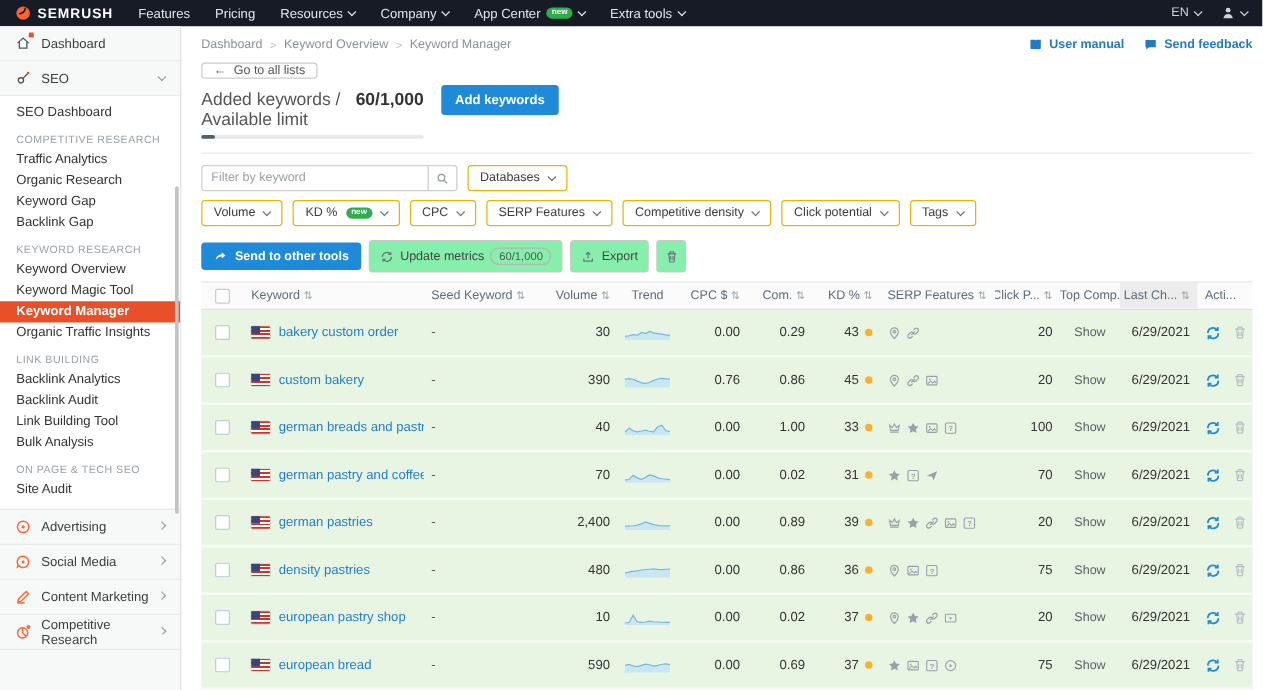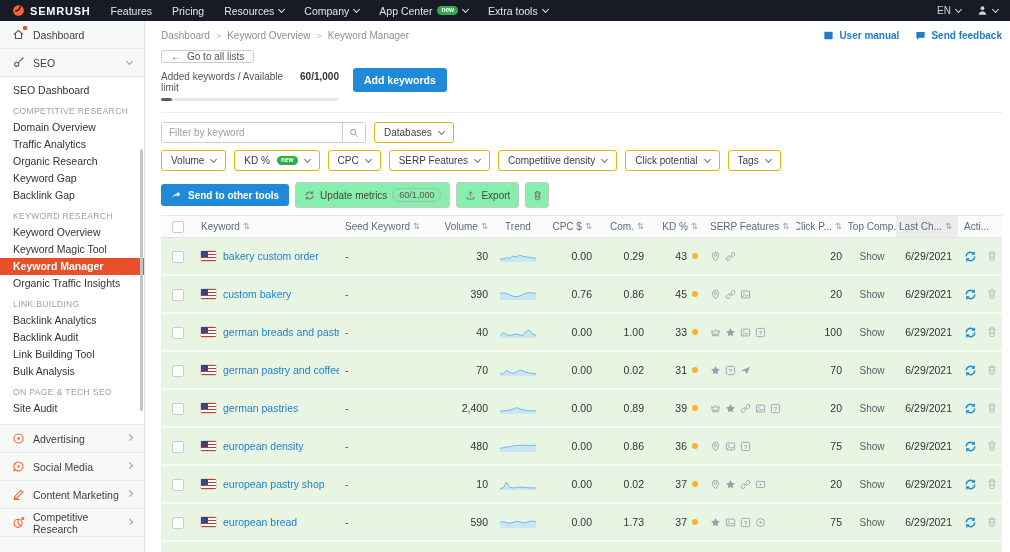--- a/index.html
+++ b/index.html
@@ -40,21 +40,21 @@
   .head-links{display:flex;gap:16px}
   .head-link{color:#1e7bc9;font-size:10px;font-weight:700;display:flex;gap:5px;align-items:flex-end;cursor:pointer}
   .head-link svg{width:11px;height:11px}
   .back-btn{margin-top:9px;width:fit-content;height:19px;display:flex;align-items:center;gap:6px;border:1px solid #ccc;border-radius:3px;background:#fff;padding:0 9px;font-size:10px;color:#555;cursor:pointer}
   .title-row{display:flex;justify-content:space-between;align-items:center;padding:5px 0 11px;border-bottom:1px solid #ececec}
   .title{font-size:20px;font-weight:700;color:#2e2e2e;letter-spacing:-.2px}
   .title .list{color:#1f8bd9;cursor:pointer}
   .title .chev{width:7px;height:7px;border-width:2px;color:#1f8bd9;margin-left:6px}
   .title-right{display:flex;align-items:flex-start;gap:14px}
   .limit-widget{width:178px;padding-top:3px}
-  .limit-top{display:flex;justify-content:space-between;font-size:10px;color:#555}
+  .limit-top{display:flex;justify-content:space-between;font-size:14px;color:#555}
   .limit-top b{color:#333}
   .limit-bar{height:3px;background:#e9e9e9;margin-top:5px;border-radius:2px}
   .limit-fill{height:100%;background:#55606b;border-radius:2px}
   .btn-blue{background:#1f8ad8;color:#fff;font-weight:700;font-size:10.5px;height:24px;border-radius:3px;display:flex;align-items:center;gap:6px;padding:0 11px;cursor:pointer;border:none;white-space:nowrap}
   
   .filters{padding-top:9px}
   .filter-row{display:flex;gap:8px;align-items:center}
   .filter-row + .filter-row{margin-top:7px}
   .search-box{display:flex;width:205px;height:21px;border:1px solid #ccc;border-radius:3px;background:#fff;overflow:hidden}
   .search-box input{flex:1;border:none;outline:none;padding:0 7px;font-size:10px;color:#333;font-family:inherit}
@@ -176,21 +176,20 @@
             <path d="M8 8l4.6-4.6"></path>
             <circle cx="13" cy="2.9" r="1.3" fill="#e8502a" stroke="none"></circle>
           </svg>
       </span>
       <span>SEO</span>
       <i class="chev"></i>
     </div>
     <div class="side-sub" id="sideSub">
         <div class="sub-item">SEO Dashboard</div>
         <div class="sub-header">COMPETITIVE RESEARCH</div>
-        <div class="sub-item">Domain Overview</div>
         <div class="sub-item">Traffic Analytics</div>
         <div class="sub-item">Organic Research</div>
         <div class="sub-item">Keyword Gap</div>
         <div class="sub-item">Backlink Gap</div>
         <div class="sub-header">KEYWORD RESEARCH</div>
         <div class="sub-item">Keyword Overview</div>
         <div class="sub-item">Keyword Magic Tool</div>
         <div class="sub-item active">Keyword Manager</div>
         <div class="sub-item">Organic Traffic Insights</div>
         <div class="sub-header">LINK BUILDING</div>
@@ -720,21 +719,21 @@
                 <svg viewBox="0 0 16 16" fill="none" stroke="currentColor" stroke-width="1.3">
                   <path d="M3 4.5h10M5.6 4.5V3.2a1 1 0 011-1h2.8a1 1 0 011 1v1.3M4.6 4.5l.6 8.6a1 1 0 001 .9h3.6a1 1 0 001-.9l.6-8.6M6.7 7v4.6M9.3 7v4.6"></path>
                 </svg>
               </span>
             </div>
           </div>
           <div class="trow">
             <div class="cell cbc"><span class="cb"></span></div>
             <div class="cell kw-cell">
               <span class="flag"></span>
-              <a class="kw-link">european density</a>
+              <a class="kw-link">density pastries</a>
             </div>
             <div class="cell seed">-</div>
             <div class="cell r vol">480</div>
             <div class="cell trend-cell">
               <svg width="36" height="14" viewBox="0 0 36 14">
                 <polygon points="0,13 0.0,9.3 3.3,8.7 6.5,8.1 9.8,7.7 13.1,7.0 16.4,6.6 19.6,6.4 22.9,6.2 26.2,6.5 29.5,6.7 32.7,6.4 36.0,6.2 36,13" fill="#c9e6f5"></polygon>
                 <polyline points="0.0,9.3 3.3,8.7 6.5,8.1 9.8,7.7 13.1,7.0 16.4,6.6 19.6,6.4 22.9,6.2 26.2,6.5 29.5,6.7 32.7,6.4 36.0,6.2" fill="none" stroke="#74b9e0" stroke-width="1"></polyline>
               </svg>
             </div>
             <div class="cell r">0.00</div>
@@ -852,21 +851,21 @@
             </div>
             <div class="cell seed">-</div>
             <div class="cell r vol">590</div>
             <div class="cell trend-cell">
               <svg width="36" height="14" viewBox="0 0 36 14">
                 <polygon points="0,13 0.0,7.3 3.3,6.6 6.5,7.7 9.8,8.3 13.1,7.3 16.4,6.4 19.6,6.8 22.9,7.9 26.2,7.3 29.5,6.4 32.7,6.2 36.0,6.8 36,13" fill="#c9e6f5"></polygon>
                 <polyline points="0.0,7.3 3.3,6.6 6.5,7.7 9.8,8.3 13.1,7.3 16.4,6.4 19.6,6.8 22.9,7.9 26.2,7.3 29.5,6.4 32.7,6.2 36.0,6.8" fill="none" stroke="#74b9e0" stroke-width="1"></polyline>
               </svg>
             </div>
             <div class="cell r">0.00</div>
-            <div class="cell r">1.73</div>
+            <div class="cell r">0.69</div>
             <div class="kd-cell">
               <span>37</span>
               <span class="dot"></span>
             </div>
             <div class="serp-cell">
               <span class="serp-ic">
                 <svg viewBox="0 0 16 16" fill="currentColor">
                   <path d="M8 1.6l2 4 4.4.6-3.2 3.1.8 4.3L8 11.5l-4 2.1.8-4.3L1.6 6.2 6 5.6z"></path>
                 </svg>
               </span>

